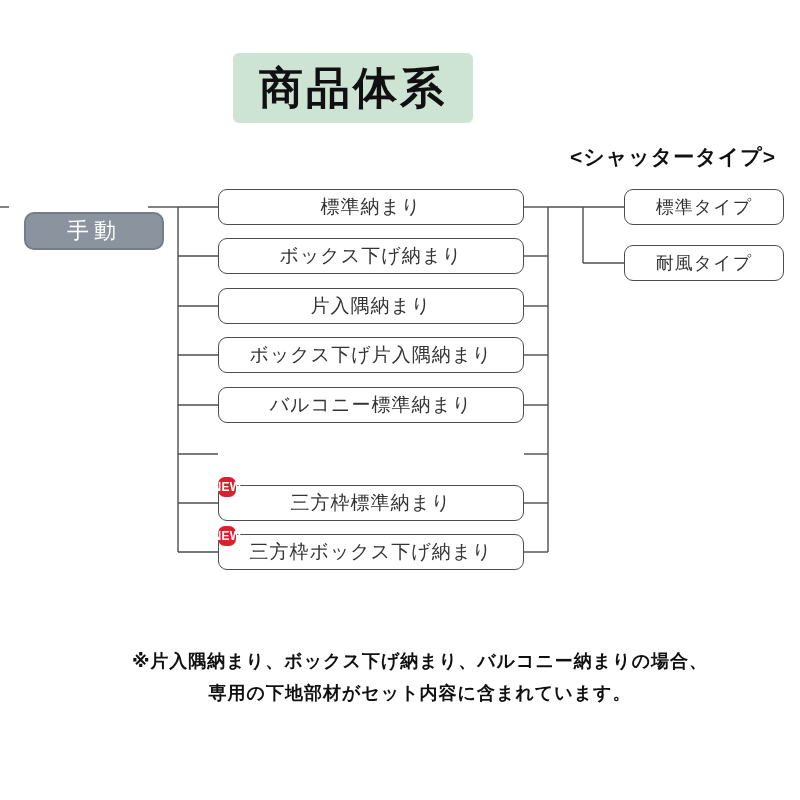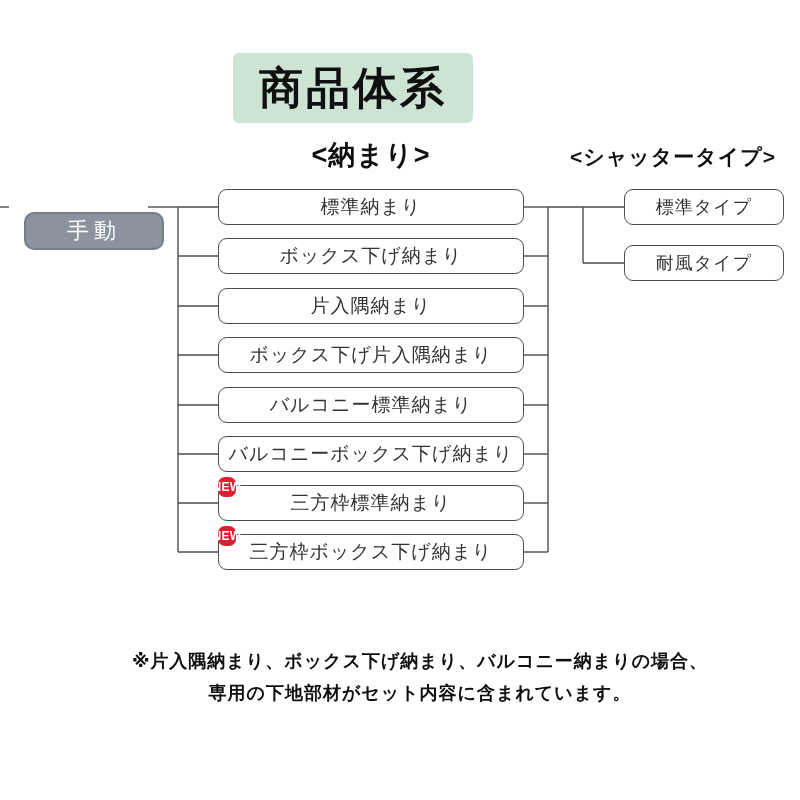--- a/index.html
+++ b/index.html
@@ -84,42 +84,38 @@
 
     <line x1="548" y1="207" x2="624" y2="207"></line>
     <line x1="583" y1="207" x2="583" y2="263"></line>
     <line x1="583" y1="263" x2="624" y2="263"></line>
   </svg>
 
   <div class="title-band">
     <span>商品体系</span>
   </div>
 
-  <div class="col-header osamari">&lt;納まり&gt;</div>
   <div class="col-header shutter">&lt;シャッタータイプ&gt;</div>
 
   <div class="root-node">手動</div>
 
   <div class="node" style="top:189px">
     <span>標準納まり</span>
   </div>
   <div class="node" style="top:238px">
     <span>ボックス下げ納まり</span>
   </div>
   <div class="node" style="top:288px">
     <span>片入隅納まり</span>
   </div>
   <div class="node" style="top:337px">
     <span>ボックス下げ片入隅納まり</span>
   </div>
   <div class="node" style="top:387px">
     <span>バルコニー標準納まり</span>
-  </div>
-  <div class="node" style="top:436px">
-    <span>バルコニーボックス下げ納まり</span>
   </div>
   <div class="node" style="top:485px">
     <span class="badge">NEW</span>
     <span>三方枠標準納まり</span>
   </div>
   <div class="node" style="top:534px">
     <span class="badge">NEW</span>
     <span>三方枠ボックス下げ納まり</span>
   </div>
 

